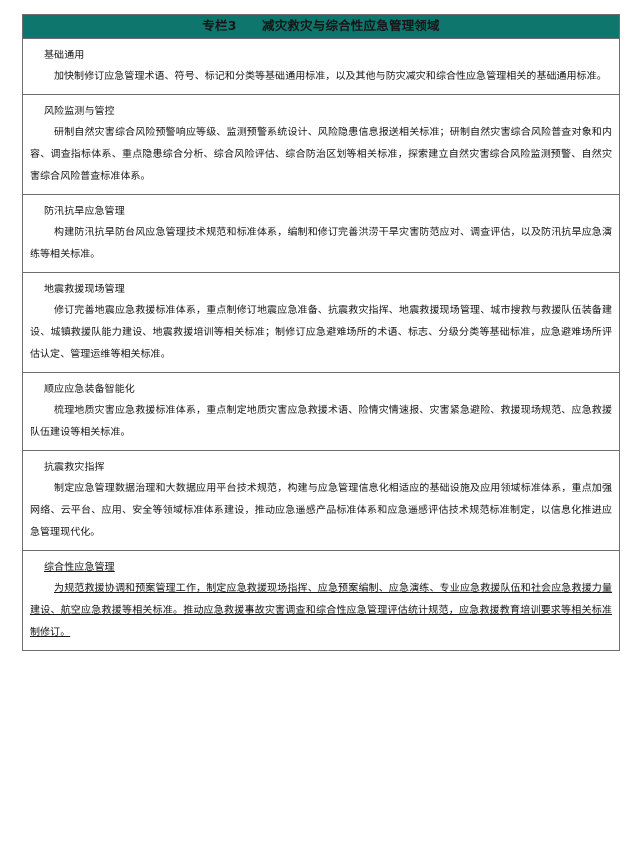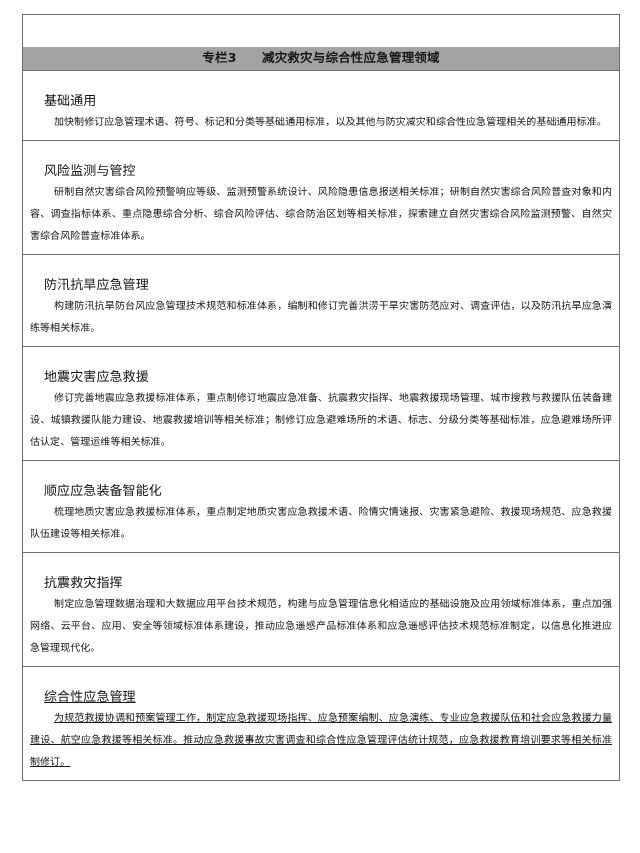--- a/index.html
+++ b/index.html
@@ -35,22 +35,21 @@
 
   
   .panel-header {
     box-sizing: border-box;
     width: 100%;
     height: 24px;
     border-bottom: 1px solid #6e6e6e;
     display: flex;
     align-items: center;
     justify-content: center;
-    background: #a3a3a3;
-    margin-top: 32px;
+    background: #0f766e;
   }
   .panel-header-title {
     font-size: 12.5px;
     font-weight: 700;
     letter-spacing: 0.2px;
     color: #161616;
     white-space: pre;
     line-height: 1;
   }
 
@@ -60,26 +59,26 @@
     width: 100%;
     border-bottom: 1px solid #6e6e6e;
     padding: 6px 0 7px 0;
   }
   .section:last-child {
     border-bottom: none;
     text-decoration: underline;
   }
 
   .section-heading {
-    font-size: 13px;
+    font-size: 10px;
     line-height: 19px;
     color: #141414;
     padding-left: 21px;
     padding-right: 10px;
-    margin: 14px 0 1px 0;
+    margin: 0 0 1px 0;
     font-weight: 400;
     letter-spacing: 0.1px;
   }
 
   .section-body {
     font-size: 10px;
     line-height: 22px;
     color: #141414;
     margin: 0;
     padding-left: 7px;
@@ -112,21 +111,21 @@
       <div class="section-heading">风险监测与管控</div>
       <div class="section-body">研制自然灾害综合风险预警响应等级、监测预警系统设计、风险隐患信息报送相关标准；研制自然灾害综合风险普查对象和内容、调查指标体系、重点隐患综合分析、综合风险评估、综合防治区划等相关标准，探索建立自然灾害综合风险监测预警、自然灾害综合风险普查标准体系。</div>
     </div>
 
     <div class="section">
       <div class="section-heading">防汛抗旱应急管理</div>
       <div class="section-body">构建防汛抗旱防台风应急管理技术规范和标准体系，编制和修订完善洪涝干旱灾害防范应对、调查评估，以及防汛抗旱应急演练等相关标准。</div>
     </div>
 
     <div class="section">
-      <div class="section-heading">地震灾害应急救援</div>
+      <div class="section-heading">地震救援现场管理</div>
       <div class="section-body">修订完善地震应急救援标准体系，重点制修订地震应急准备、抗震救灾指挥、地震救援现场管理、城市搜救与救援队伍装备建设、城镇救援队能力建设、地震救援培训等相关标准；制修订应急避难场所的术语、标志、分级分类等基础标准，应急避难场所评估认定、管理运维等相关标准。</div>
     </div>
 
     <div class="section">
       <div class="section-heading">顺应应急装备智能化</div>
       <div class="section-body">梳理地质灾害应急救援标准体系，重点制定地质灾害应急救援术语、险情灾情速报、灾害紧急避险、救援现场规范、应急救援队伍建设等相关标准。</div>
     </div>
 
 
     <div class="section">

